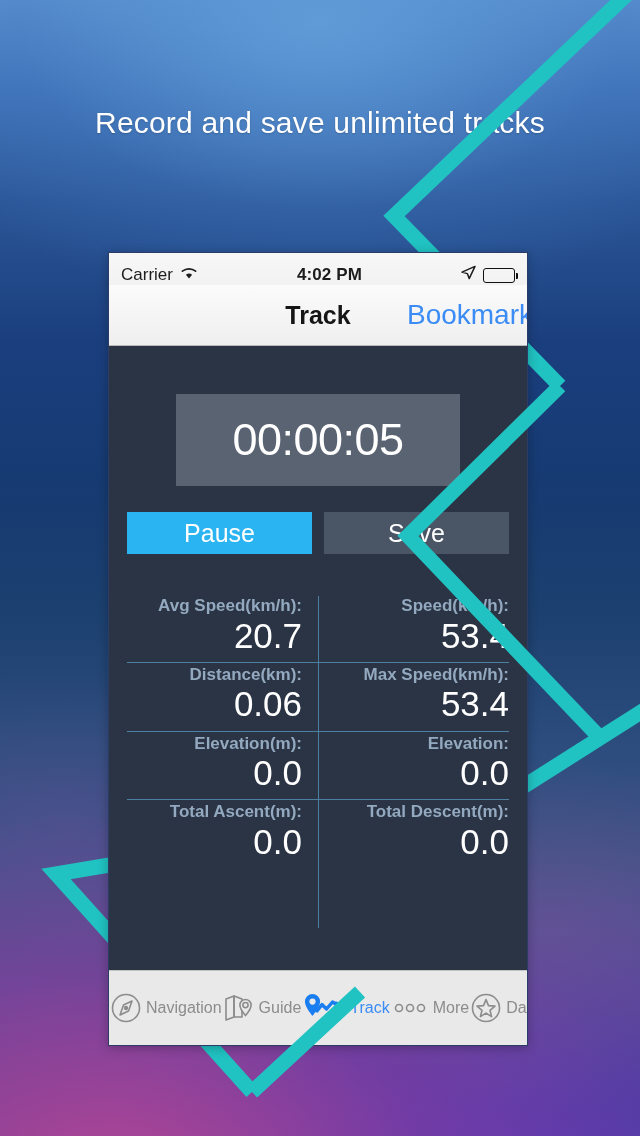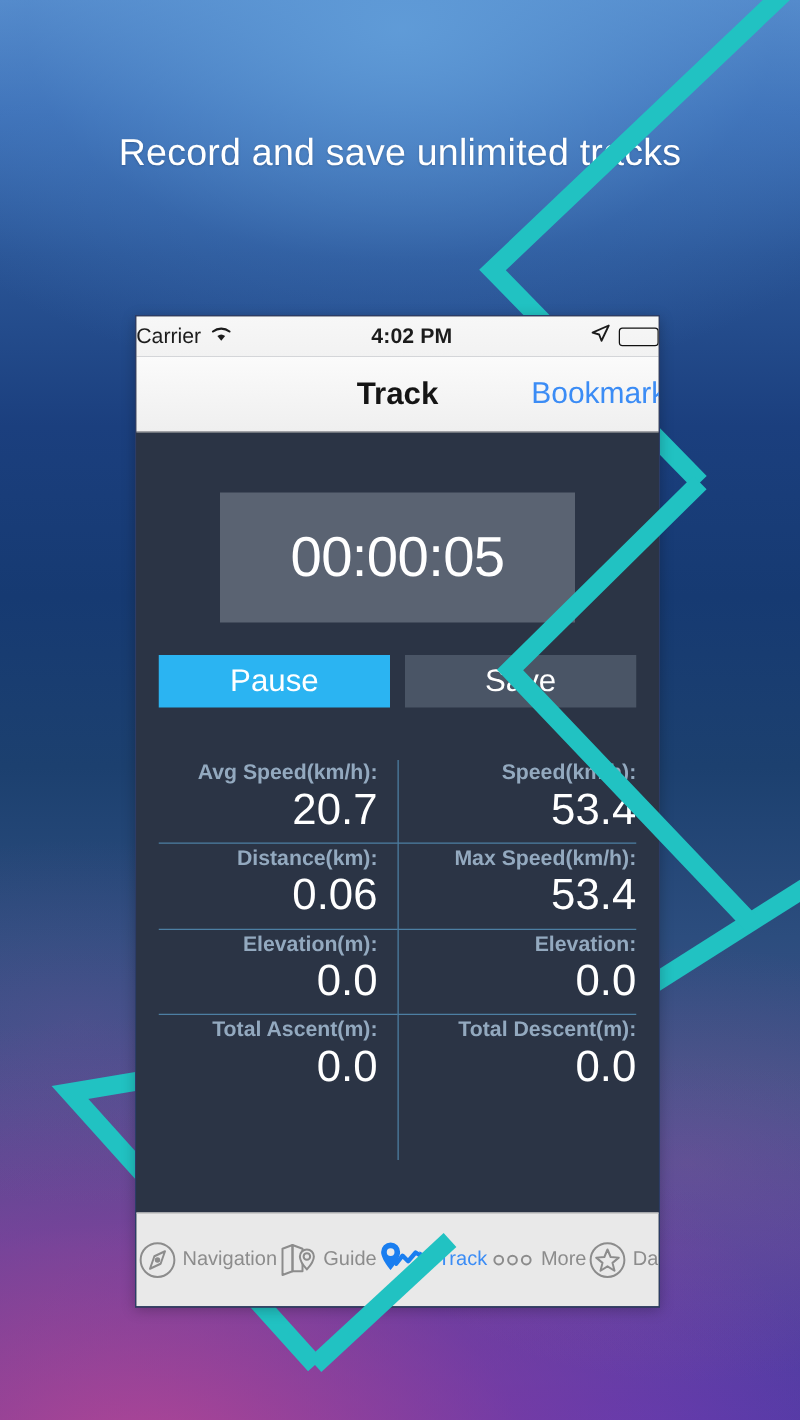--- a/index.html
+++ b/index.html
@@ -72,22 +72,22 @@
     box-shadow: 0 2px 10px rgba(0,0,0,0.25);
     overflow: hidden;
     display: flex;
     flex-direction: column;
   }
   
   .statusbar {
     height: 32px;
     background: linear-gradient(180deg, #f7f7f7 0%, #f2f2f2 100%);
     display: flex;
-    align-items: center;
-    padding: 0 0;
+    align-items: flex-end;
+    padding: 0 12px;
     font-size: 17px;
     color: #1c1c1c;
     flex: none;
   }
   .sb-left { display: flex; align-items: center; gap: 7px; }
   .sb-center { flex: 1; text-align: center; font-weight: 600; letter-spacing: 0.1px; }
   .sb-right { display: flex; align-items: center; gap: 7px; }
   .carrier { font-size: 17px; }
   .battery {
     width: 32px; height: 15px;
@@ -120,36 +120,36 @@
     position: absolute;
     left: 0; right: 0;
     text-align: center;
     font-size: 25px;
     font-weight: 700;
     color: #151515;
   }
   .nav-right {
     position: absolute;
     right: -6px;
-    font-size: 24px;
+    font-size: 28px;
     color: #3b8cf5;
     white-space: nowrap;
   }
   
   .app-body {
     flex: 1;
     background: #2b3445;
     padding: 0 18px;
     display: flex;
     flex-direction: column;
   }
   .timer {
     margin: 48px auto 0;
     width: 284px;
-    height: 104px;
+    height: 92px;
     background: #5a6372;
     display: flex;
     align-items: center;
     justify-content: center;
   }
   .timer span {
     color: #ffffff;
     font-size: 45px;
     font-weight: 400;
     letter-spacing: -0.5px;

